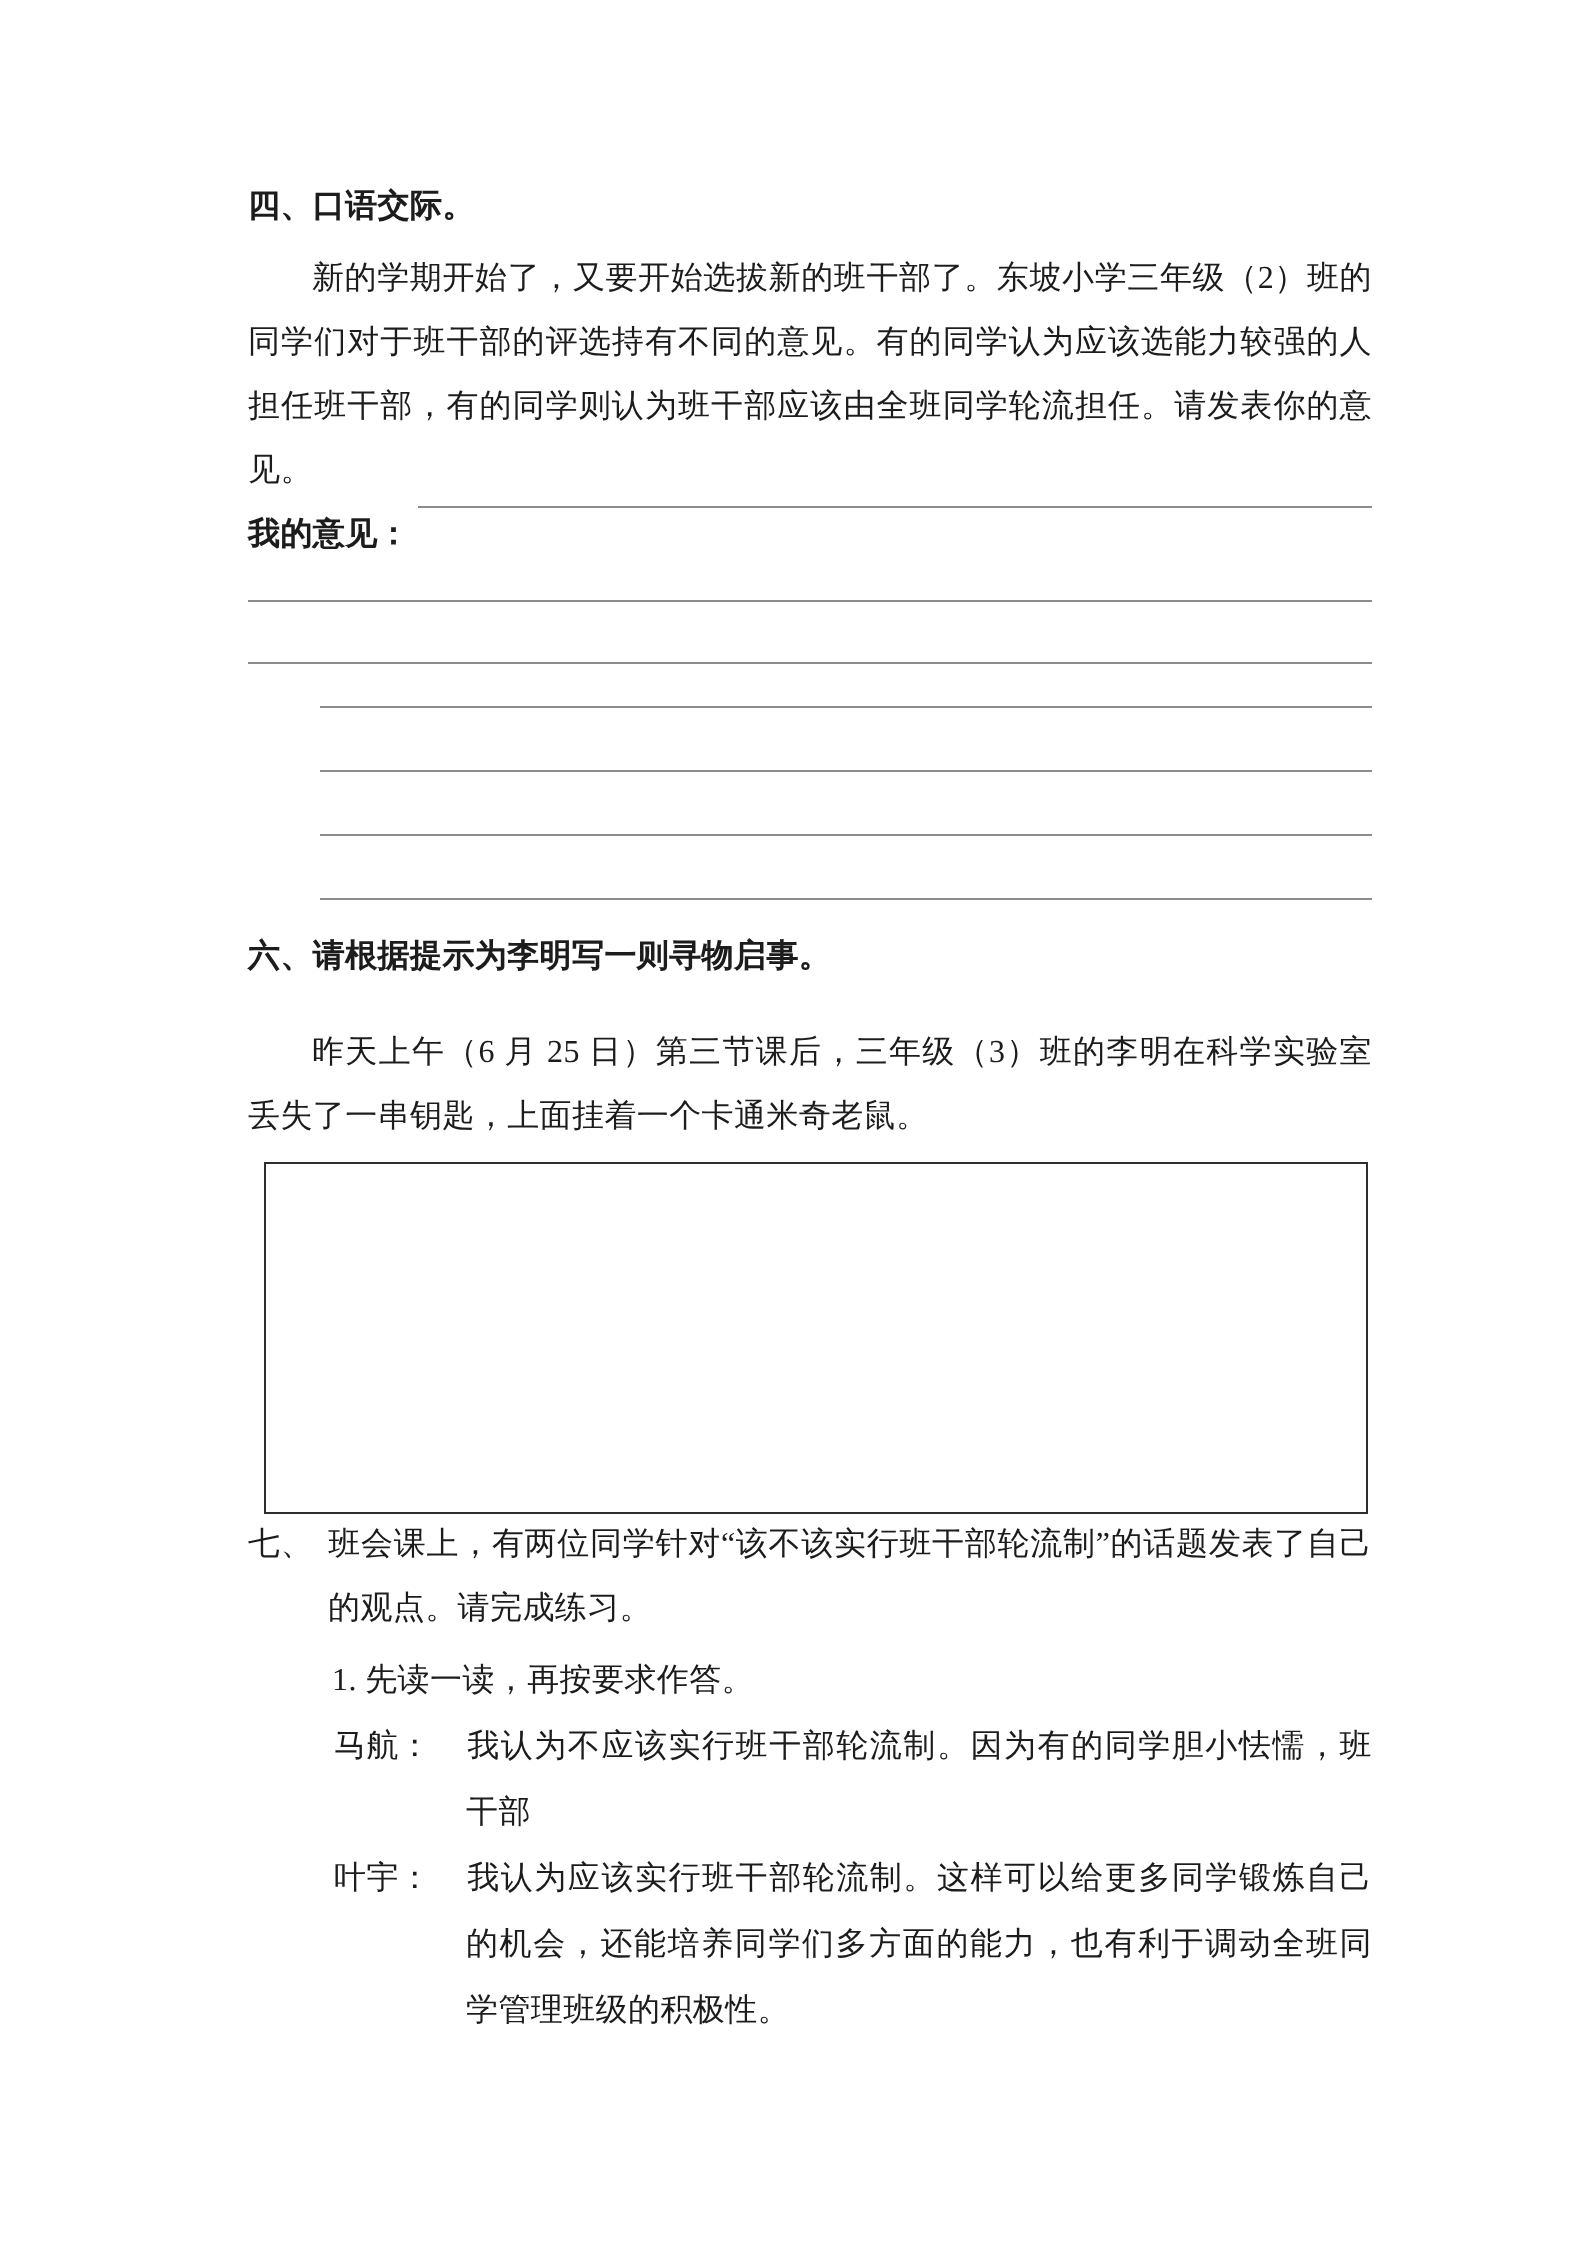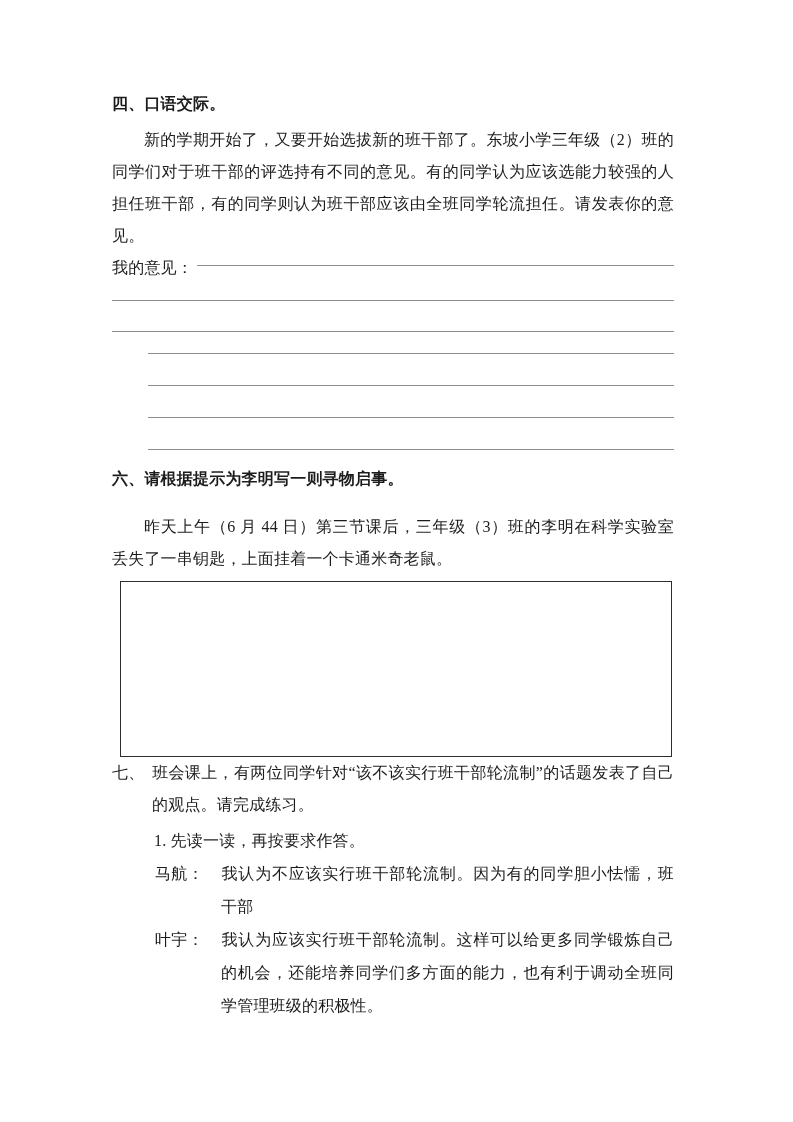--- a/index.html
+++ b/index.html
@@ -11,21 +11,21 @@
     position: relative;
     width: 793px;
     height: 1122px;
     background: #ffffff;
     margin: 0 auto;
     overflow: hidden;
     font-family: "Liberation Serif", "DejaVu Serif", serif;
   }
   .content {
     position: absolute;
-    left: 112px;
+    left: 124px;
     top: 88px;
     width: 562px;
     font-size: 16px;
     line-height: 32px;
     color: #1c1c1c;
     letter-spacing: 0.2px;
   }
   .sec-heading {
     font-weight: bold;
     margin: 0 0 4px 0;
@@ -42,22 +42,23 @@
   .marker-para .marker { font-weight: bold; }
   .hang-para {
     margin: 0;
     padding-left: 40px;
     text-indent: -40px;
     text-align: justify;
   }
   .hang-para .marker7 { display: inline-block; width: 40px; text-indent: 0; }
   .opinion-row {
     display: flex;
-    align-items: center;
+    align-items: flex-start;
     margin: 0;
+    font-weight: bold;
   }
   .opinion-label { white-space: nowrap; }
   .fill-line {
     flex: 1;
     border-bottom: 1px solid #8c8c8c;
     margin-bottom: 7px;
     margin-left: 4px;
     height: 1px;
   }
   .answer-lines { margin: 0; }
@@ -117,21 +118,21 @@
     </div>
 
     <div class="answer-lines lines-five">
       <div class="answer-line"></div>
       <div class="answer-line"></div>
       <div class="answer-line"></div>
       <div class="answer-line"></div>
     </div>
 
     <p class="sec-heading sec-six-heading">六、请根据提示为李明写一则寻物启事。</p>
-    <p class="body-para">昨天上午（6 月 44 日）第三节课后，三年级（3）班的李明在科学实验室丢失了一串钥匙，上面挂着一个卡通米奇老鼠。</p>
+    <p class="body-para">昨天上午（6 月 25 日）第三节课后，三年级（3）班的李明在科学实验室丢失了一串钥匙，上面挂着一个卡通米奇老鼠。</p>
     <div class="answer-box"></div>
 
     <p class="hang-para">
       <span class="marker7">七、</span><span>班会课上，有两位同学针对“该不该实行班干部轮流制”的话题发表了自己的观点。请完成练习。</span>
     </p>
     <p class="item-line">1. 先读一读，再按要求作答。</p>
 
     <p class="speaker-para">
       <span class="speaker-label">马航：</span><span>我认为不应该实行班干部轮流制。因为有的同学胆小怯懦，班干部</span>
     </p>

